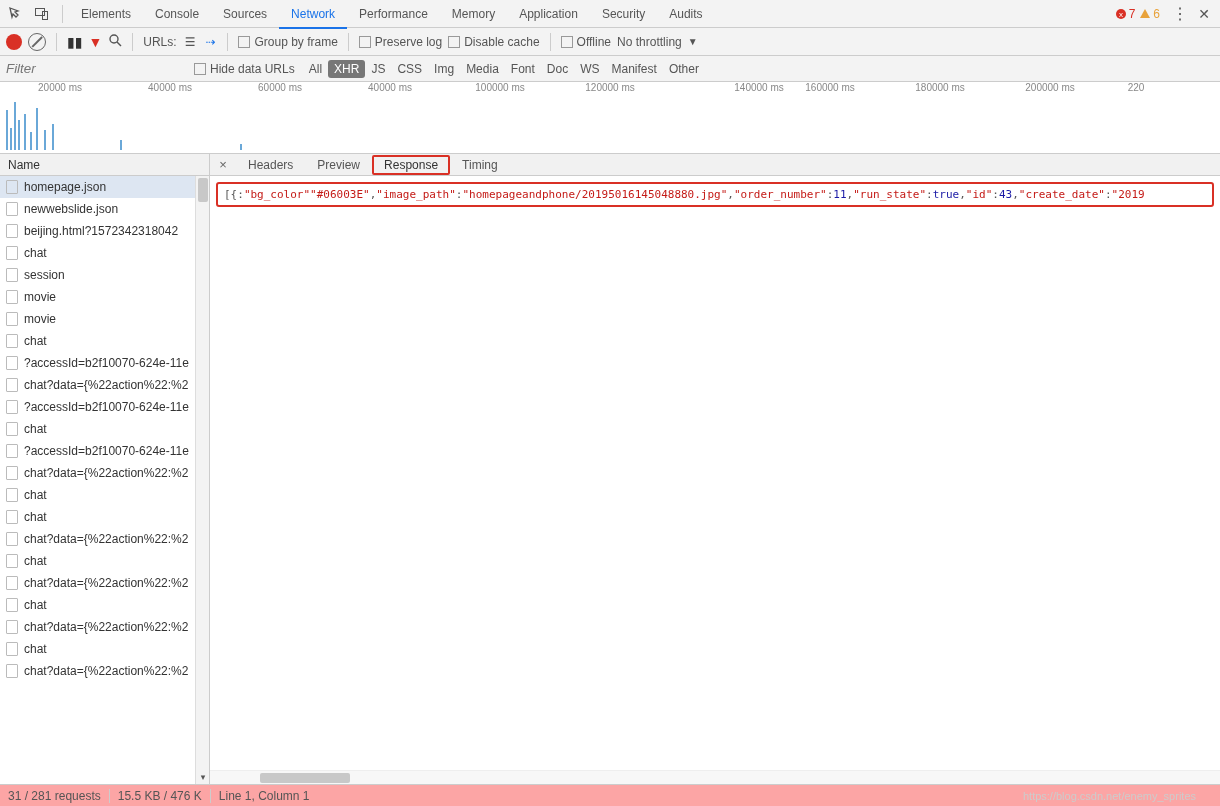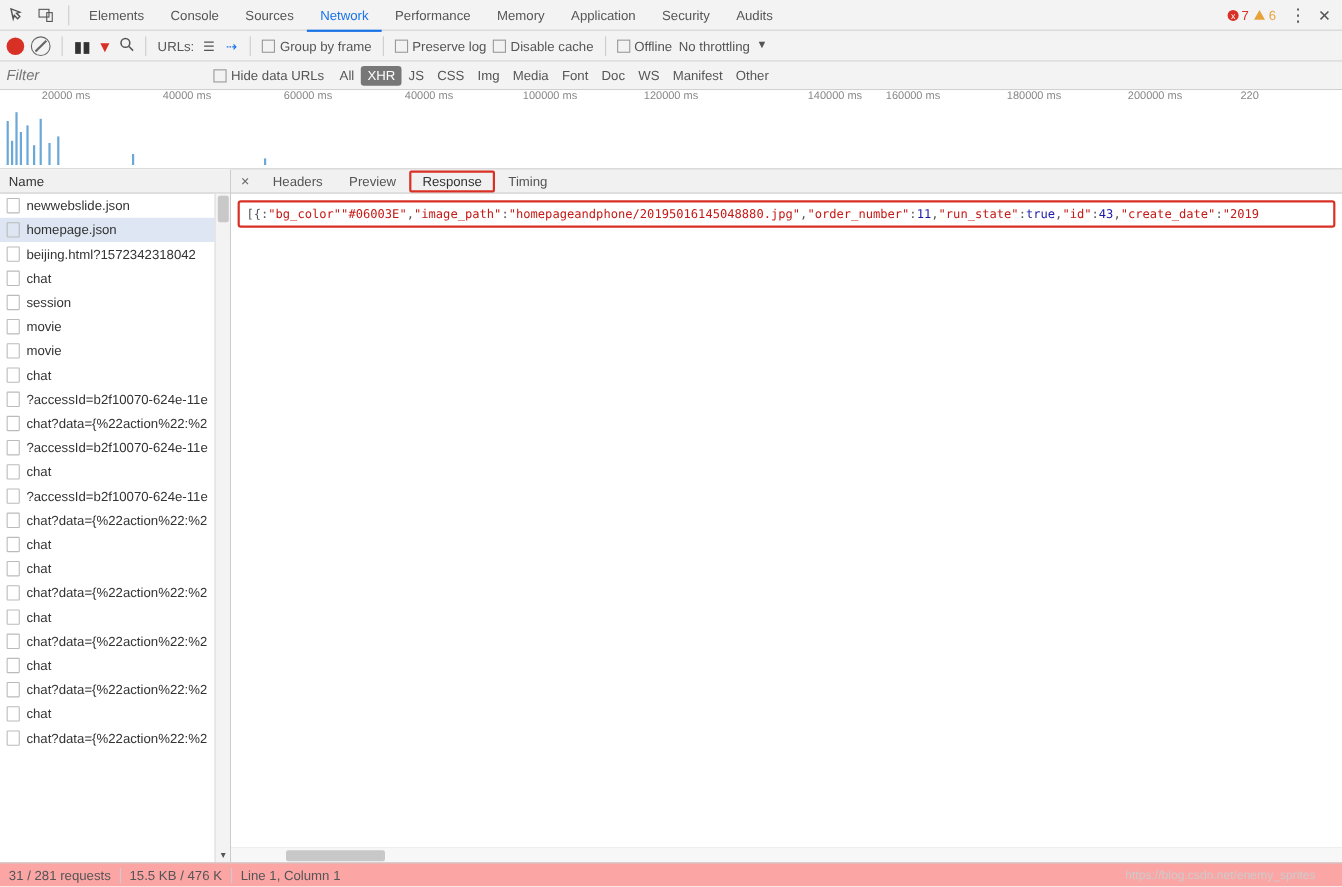--- a/index.html
+++ b/index.html
@@ -240,27 +240,27 @@
       <div class="bar" style="left: 52px; height: 26px;"></div>
       <div class="bar" style="left: 120px; height: 10px;"></div>
       <div class="bar" style="left: 240px; height: 6px;"></div>
     </div>
 </div>
 
 <div class="main">
   <div class="sidebar" style="position:relative">
     <div class="hdr">Name</div>
     <div class="list" id="reqlist">
+        <div class="row sel">
+          <span class="file-ico"></span>
+          <span style="overflow: hidden; text-overflow: ellipsis;">homepage.json</span>
+        </div>
         <div class="row">
           <span class="file-ico"></span>
           <span style="overflow: hidden; text-overflow: ellipsis;">newwebslide.json</span>
-        </div>
-        <div class="row sel">
-          <span class="file-ico"></span>
-          <span style="overflow: hidden; text-overflow: ellipsis;">homepage.json</span>
         </div>
         <div class="row">
           <span class="file-ico"></span>
           <span style="overflow: hidden; text-overflow: ellipsis;">beijing.html?1572342318042</span>
         </div>
         <div class="row">
           <span class="file-ico"></span>
           <span style="overflow: hidden; text-overflow: ellipsis;">chat</span>
         </div>
         <div class="row">

